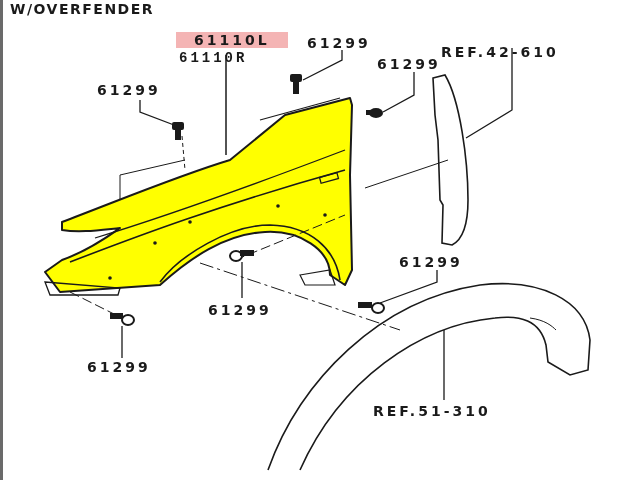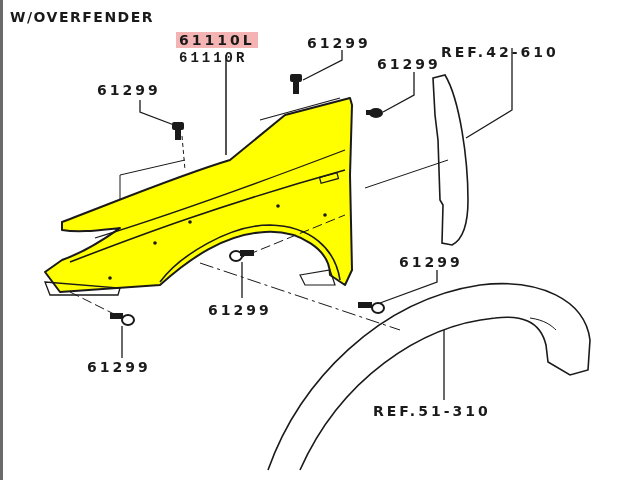--- a/index.html
+++ b/index.html
@@ -1,21 +1,21 @@
 <!DOCTYPE html>
 <html><head>
 <meta charset="utf-8">
 <style>
   html, body { margin:0; padding:0; background:#ffffff; }
   body { width:640px; height:480px; overflow:hidden; position:relative; font-family:"DejaVu Sans", sans-serif; }
   .frame { position:absolute; left:0; top:0; width:640px; height:480px; background:#fff; }
   .left-border { position:absolute; left:0; top:0; width:3px; height:480px; background:#6a6a6a; }
   .lbl { position:absolute; font-family:"DejaVu Sans", sans-serif; font-weight:bold; font-size:14px; letter-spacing:3px; color:#1a1a1a; white-space:nowrap; line-height:16px; }
-  .title { left:10px; top:1px; font-size:14px; letter-spacing:1.5px;margin-top:8px; }
-  .hl { background:#f4b4b4; padding:0 3px; }
+  .title { left:10px; top:1px; font-size:14px; letter-spacing:1.5px; }
+  .hl { background:#f4b4b4; padding:0 18px; }
   svg.dg { position:absolute; left:0; top:0; }
 </style>
 </head>
 <body>
 
 <div class="frame">
   <div class="left-border"></div>
 
   <svg class="dg" width="640" height="480" viewBox="0 0 640 480">
 

